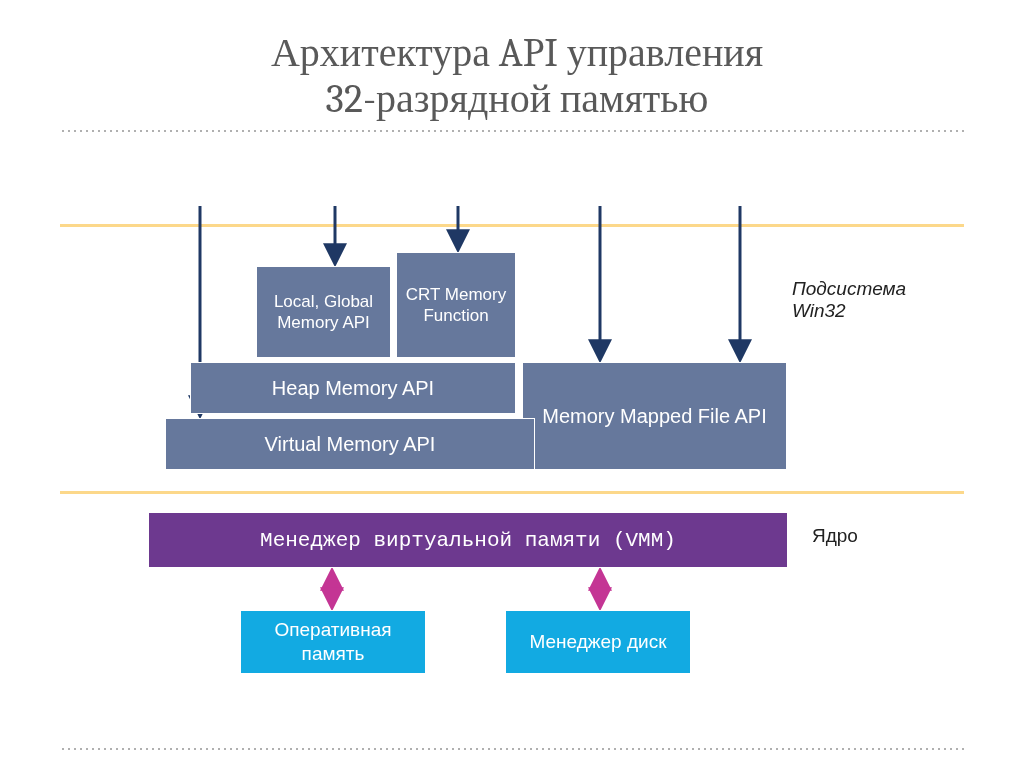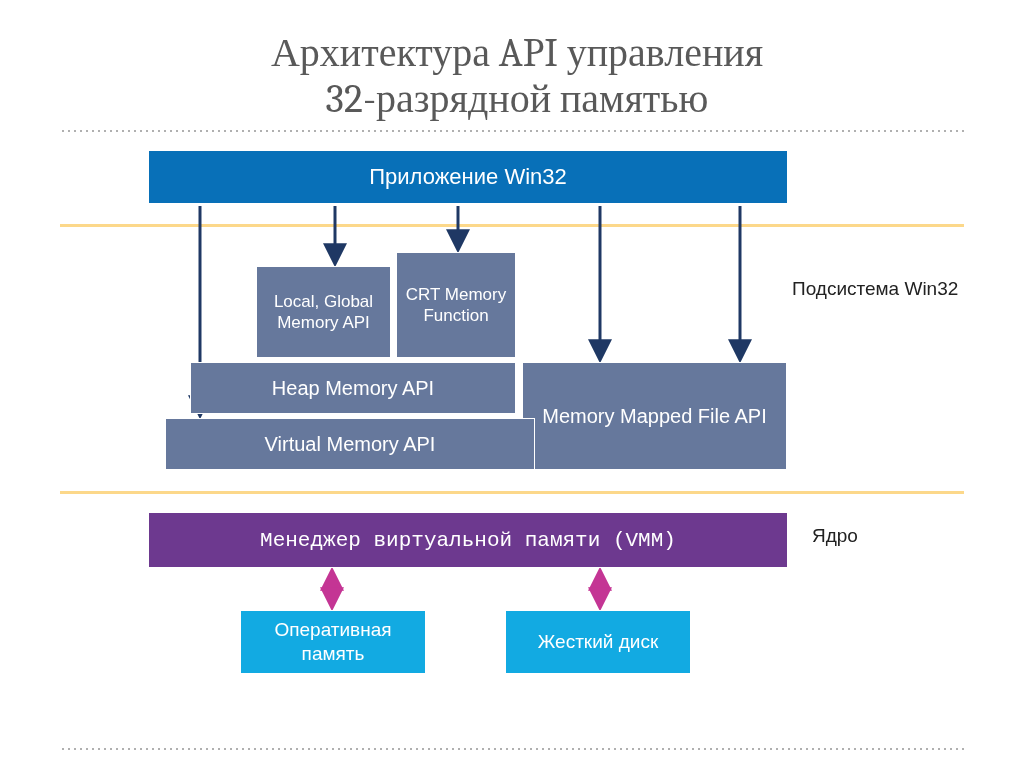--- a/index.html
+++ b/index.html
@@ -123,20 +123,21 @@
   background: #66789c;
   color: #fff;
   font-size: 20px;
 }
 .subsystem-label {
   position: absolute;
   left: 732px;
   top: 128px;
   font-size: 19px;
   color: #222;
+  font-style: italic;
 }
 .divider2 {
   position: absolute;
   left: 0;
   top: 341px;
   width: 100%;
   height: 3px;
   background: #fcd88a;
 }
 .vmm {
@@ -189,23 +190,20 @@
 
 <div class="slide">
   <h1 class="title">
     <span>Архитектура API управления</span><br>
     <span>32-разрядной памятью</span>
   </h1>
   <div class="dotted-line"></div>
 
   <div class="diagram">
 
-    <div class="box app-box">
-      <span>Приложение Win32</span>
-    </div>
 
     <div class="divider1"></div>
 
     <svg class="arrows" width="900" height="560">
       <defs>
         <marker id="arrow-navy" viewBox="0 0 10 10" refX="7" refY="5" markerWidth="8" markerHeight="8" orient="auto-start-reverse">
           <path d="M 0 0 L 10 5 L 0 10 z" fill="#1f3864"></path>
         </marker>
         <marker id="arrow-magenta" viewBox="0 0 10 10" refX="7" refY="5" markerWidth="8" markerHeight="8" orient="auto-start-reverse">
           <path d="M 0 0 L 10 5 L 0 10 z" fill="#c43594"></path>
@@ -247,19 +245,19 @@
 
     <div class="box vmm">
       <span>Менеджер виртуальной памяти (VMM)</span>
     </div>
     <div class="kernel-label">Ядро</div>
 
     <div class="box ram">
       <span>Оперативная память</span>
     </div>
     <div class="box hdd">
-      <span>Жесткий диск</span>
+      <span>Менеджер диск</span>
     </div>
 
   </div>
 
   <div class="dotted-line-bottom"></div>
 </div>
 
 </body></html>

